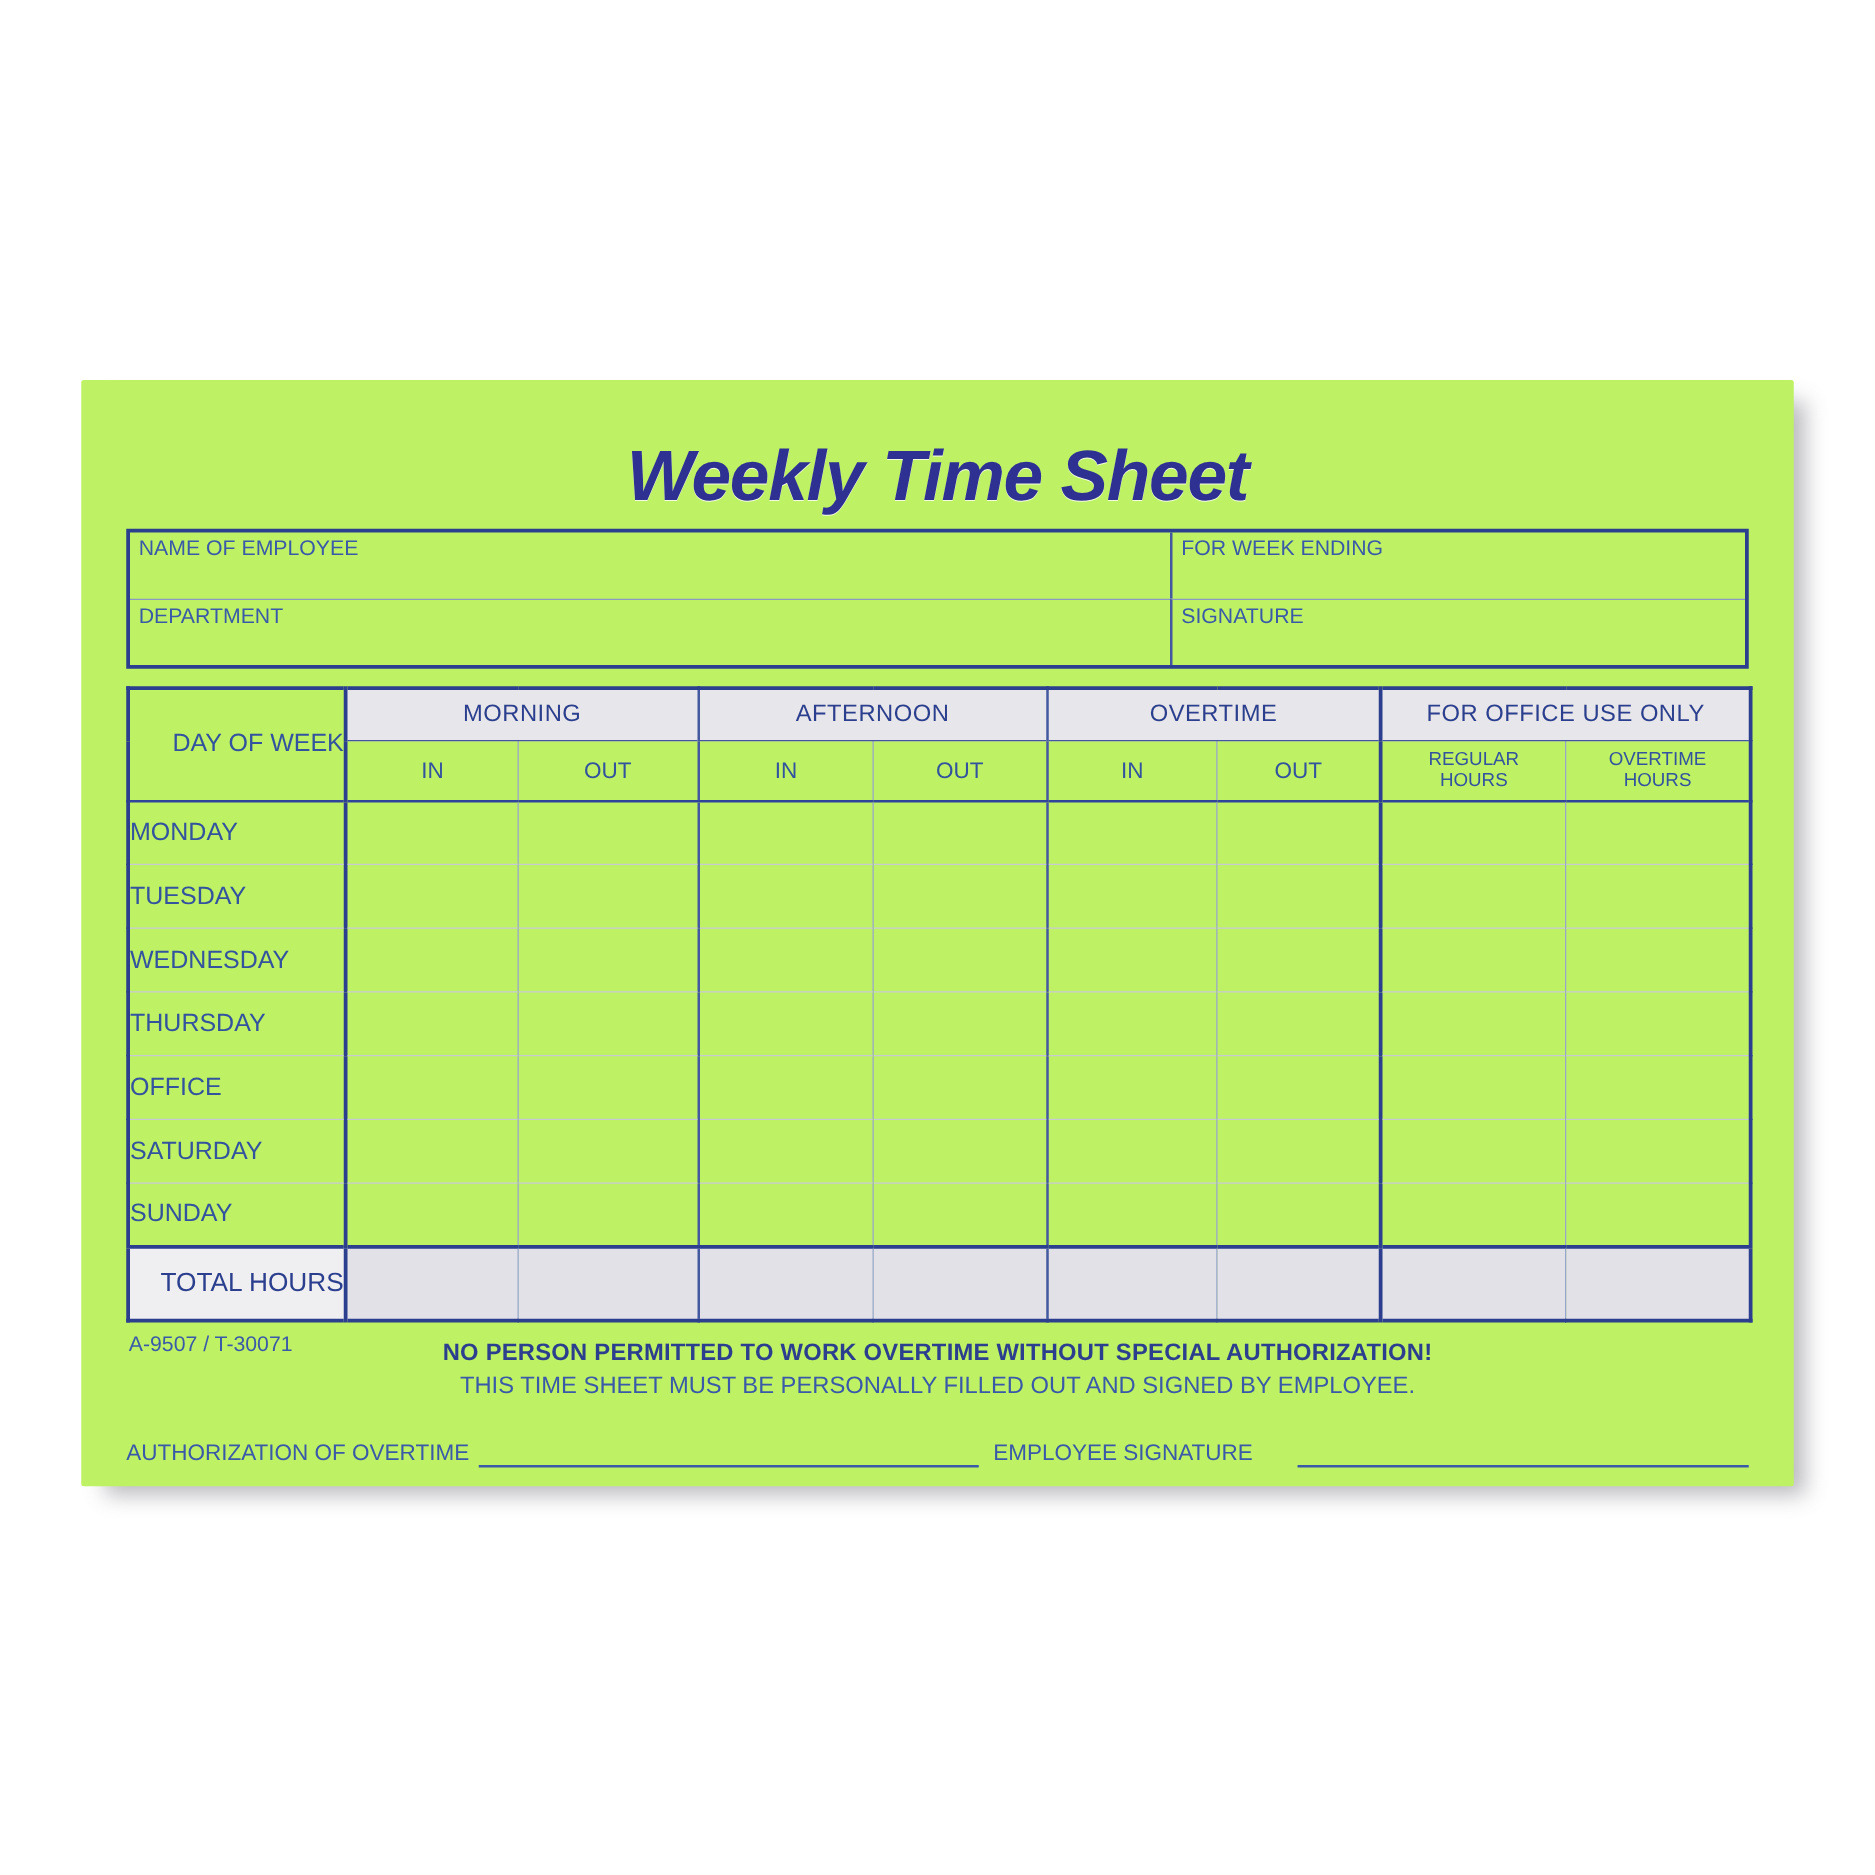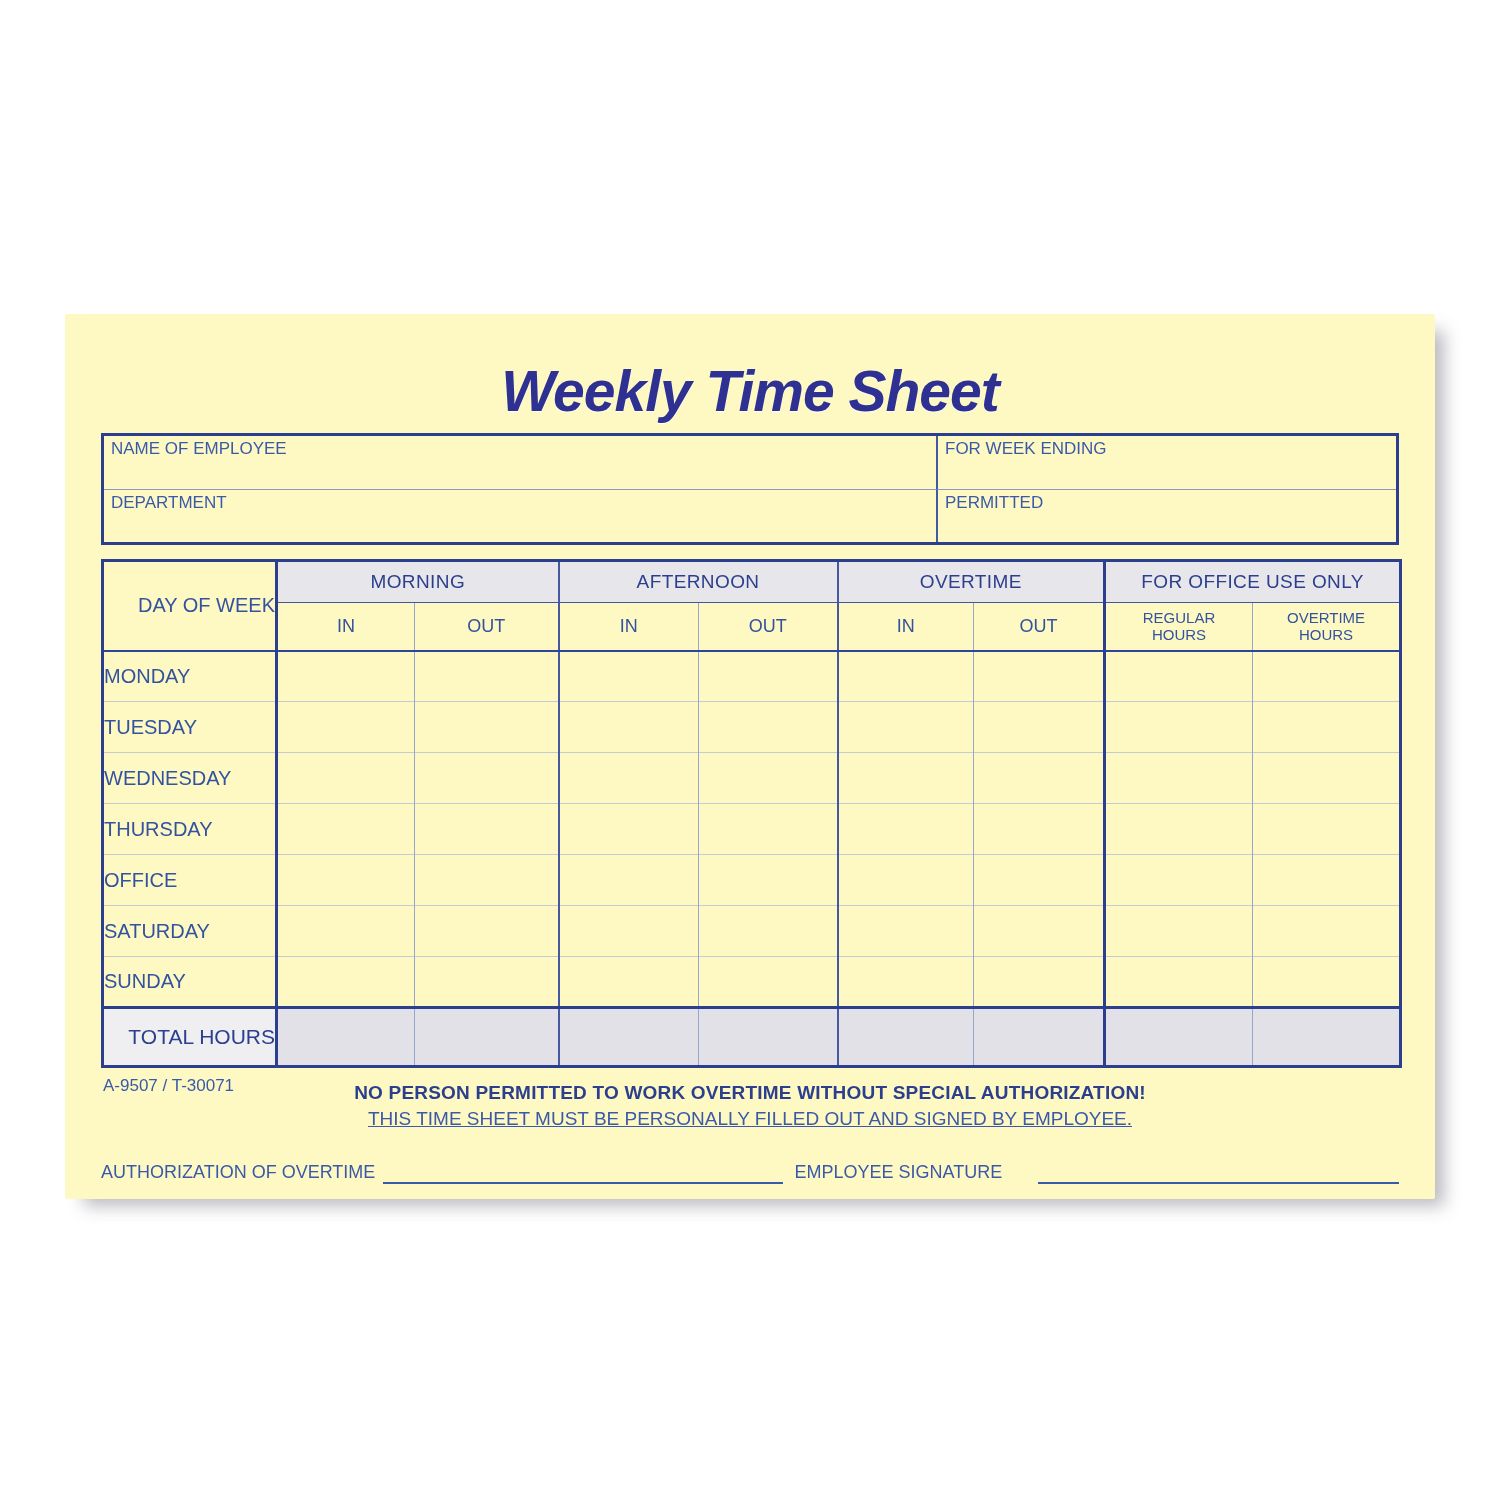--- a/index.html
+++ b/index.html
@@ -5,23 +5,23 @@
   html,body{margin:0;padding:0;}
   body{
     width:1500px;height:1500px;
     background:#ffffff;
     font-family:"Liberation Sans", sans-serif;
     position:relative;
     overflow:hidden;
   }
   .pad{
     position:absolute;
-    left:65px;top:314px;
+    left:65px;top:304px;
     width:1370px;height:885px;
-    background:#fef9c3;
+    background:#bef264;
     border-radius:2px;
     box-shadow:14px 12px 16px -5px rgba(105,105,115,0.45);
   }
   .content{
     position:relative;
     padding:0 36px;
   }
   
   .title{
     margin-top:46px;
@@ -135,21 +135,20 @@
   .warning .line1{
     font-size:19px;
     font-weight:bold;
     color:#2b3f8e;
     letter-spacing:0.2px;
   }
   .warning .line2{
     font-size:19px;
     color:#3a5aa9;
     margin-top:4px;
-    text-decoration:underline;
   }
   
   .sig-row{
     margin-top:26px;
     display:flex;
     align-items:flex-end;
     font-size:18px;
     color:#3a5aa9;
   }
   .sig-left{display:flex;flex:53 1 0;align-items:center;}
@@ -174,21 +173,21 @@
       <div class="info-cell">
         <span>NAME OF EMPLOYEE</span>
       </div>
       <div class="info-cell col2">
         <span>FOR WEEK ENDING</span>
       </div>
       <div class="info-cell row2">
         <span>DEPARTMENT</span>
       </div>
       <div class="info-cell row2 col2">
-        <span>PERMITTED</span>
+        <span>SIGNATURE</span>
       </div>
     </div>
 
     <table class="sheet">
       <colgroup>
         <col style="width:174px">
         <col style="width:138px">
           <col style="width:144px">
         <col style="width:140px">
           <col style="width:139px">

